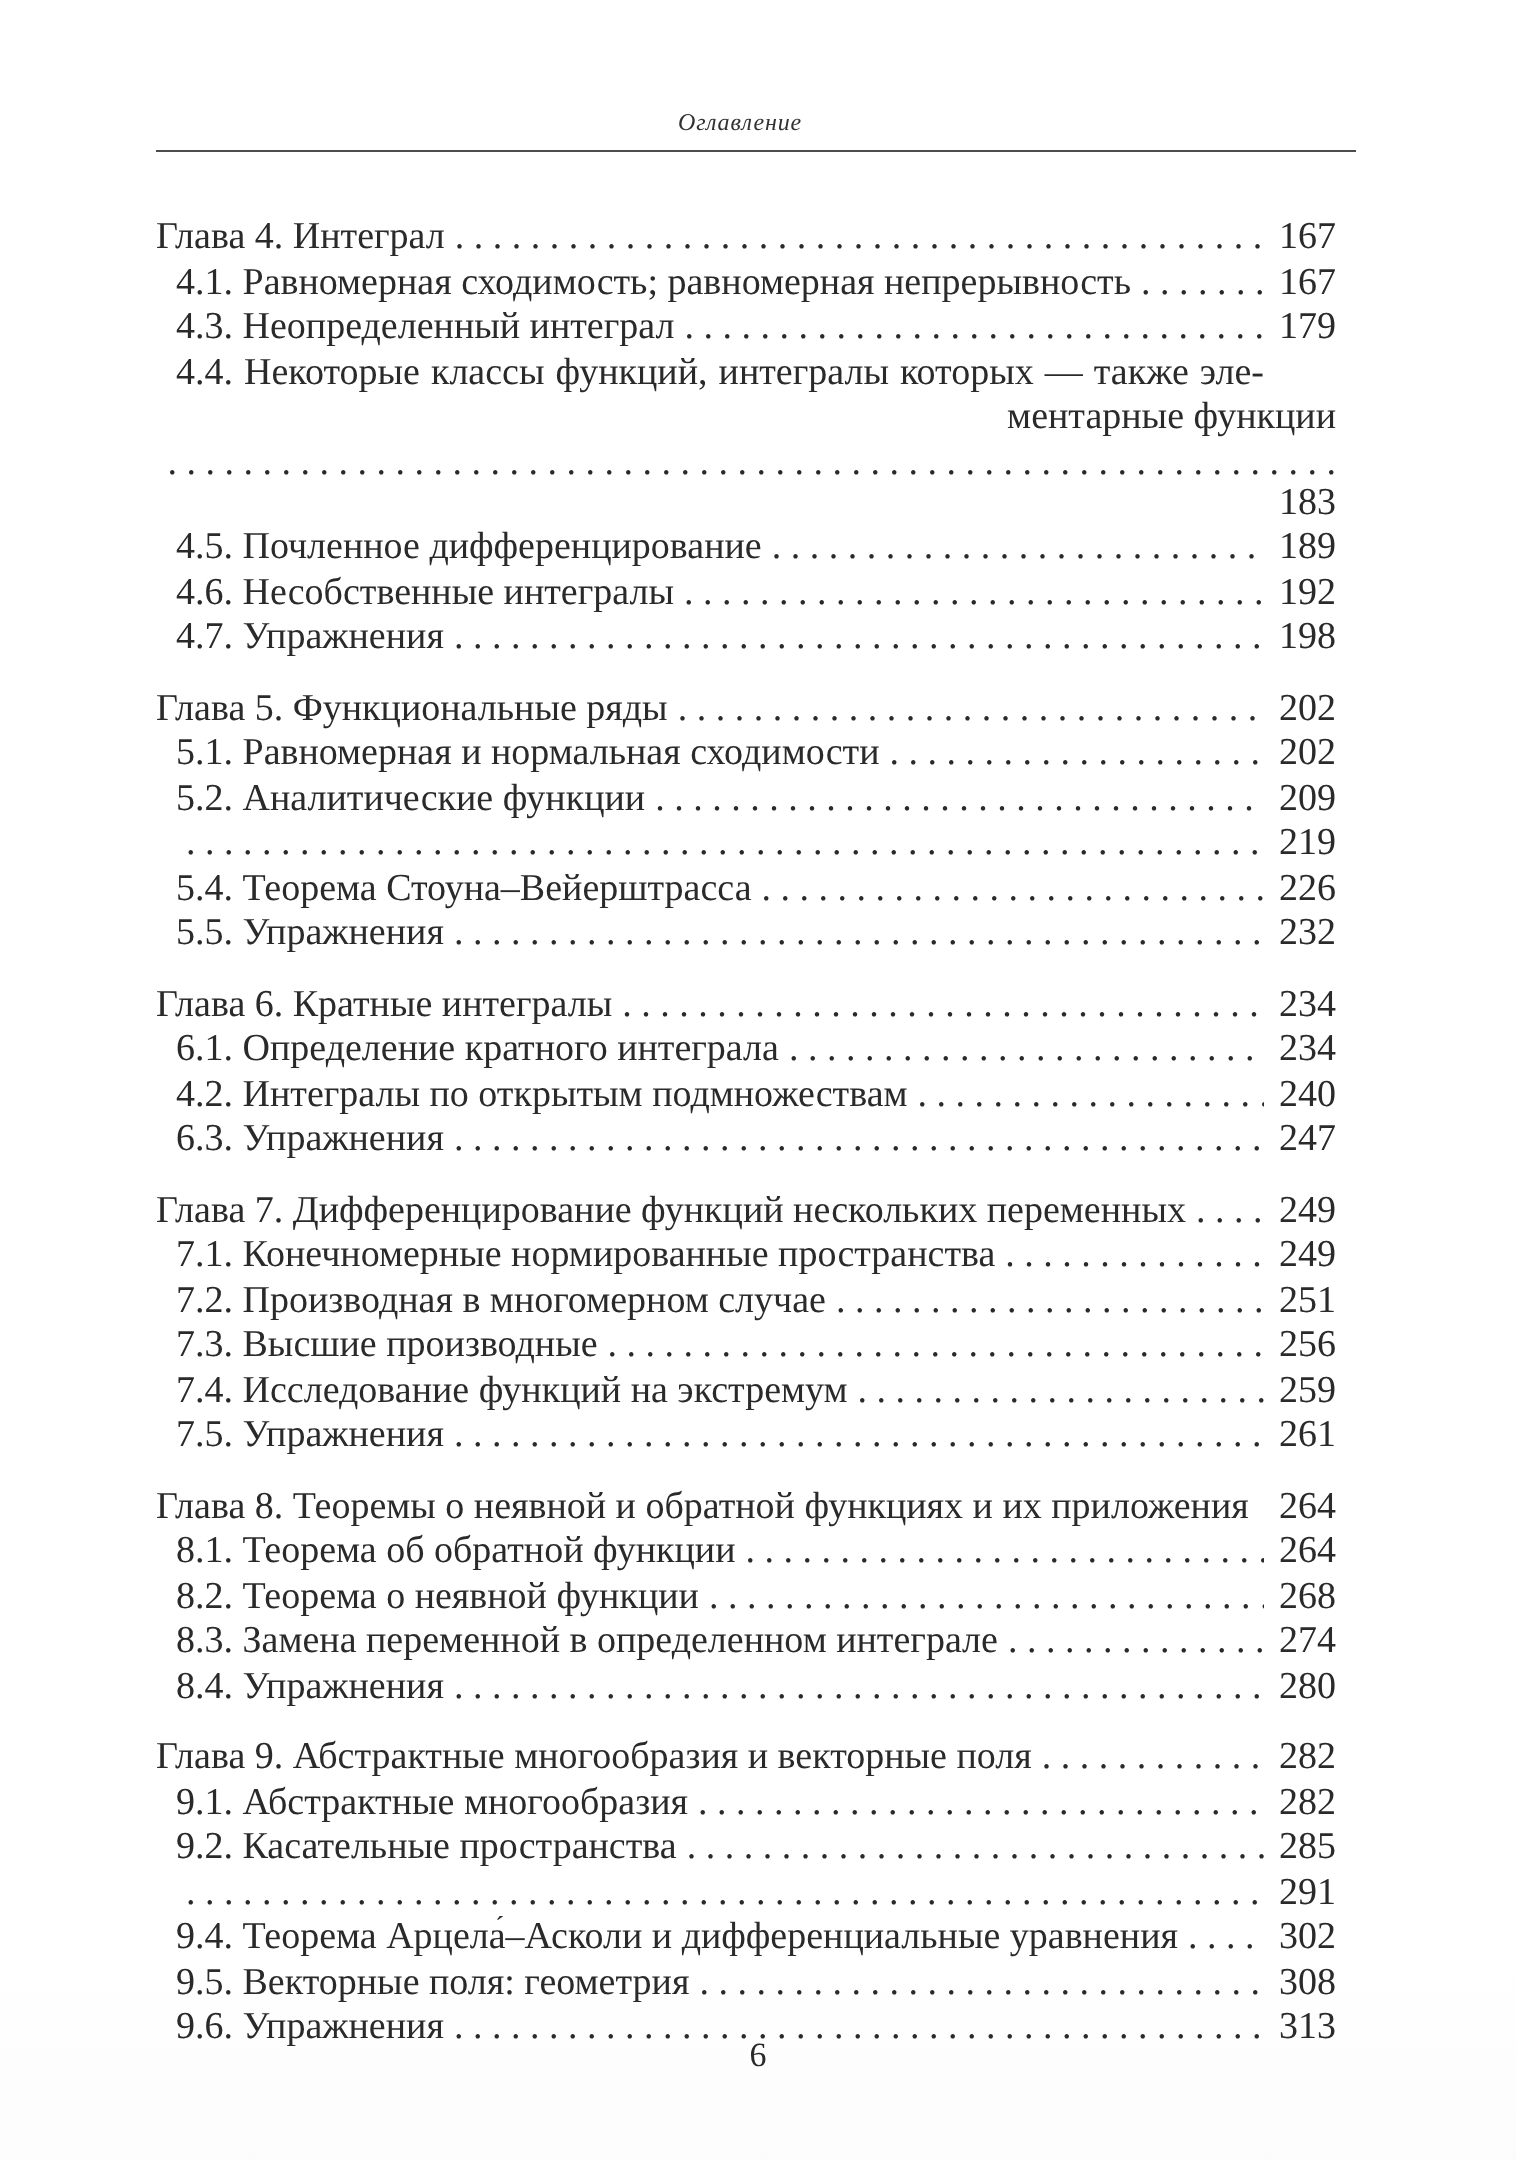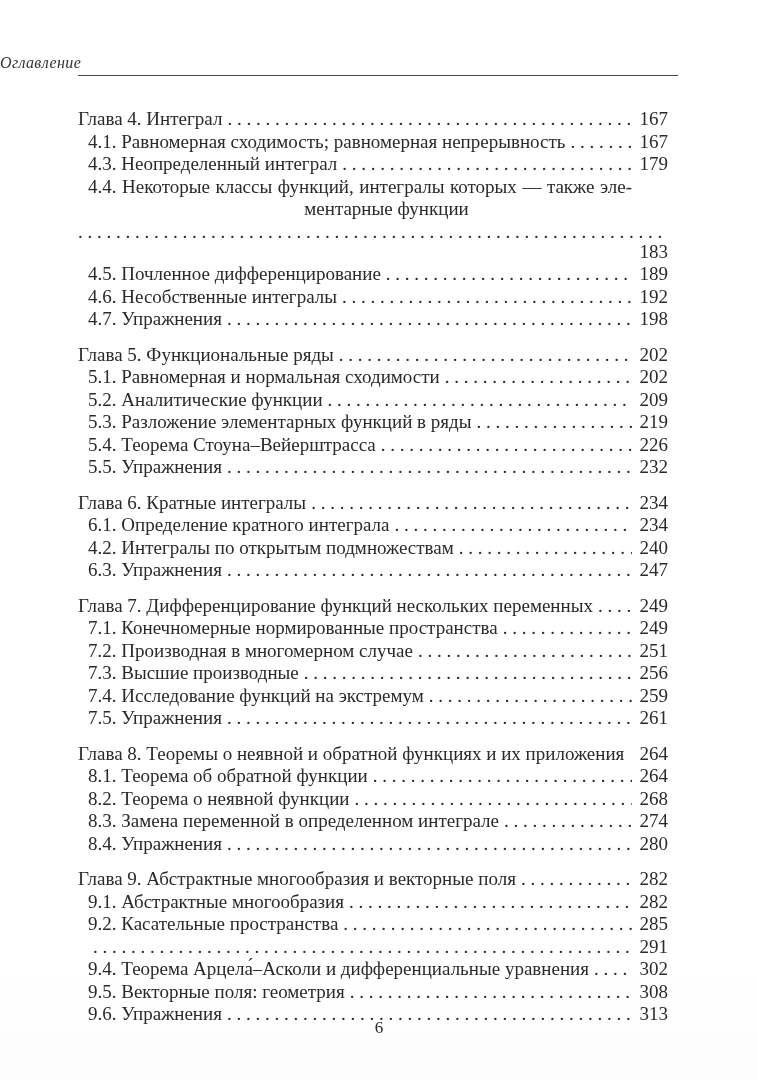--- a/index.html
+++ b/index.html
@@ -13,40 +13,41 @@
     height:1080px;
     margin:0;
     background:linear-gradient(180deg,#ffffff 0%,#ffffff 90%,#fcfcfc 100%);
     color:#2a2a2a;
     overflow:hidden;
   }
   .running-header {
     position:absolute;
     top:54px; left:0;
     width:740px;
+    text-align:center;
     font-style:italic;
-    font-size:16px;
+    font-size:12px;
     letter-spacing:0.4px;
     color:#333;
   }
   .header-rule {
     position:absolute;
     top:75px; left:78px;
     width:600px;
     border-top:1px solid #4c4c4c;
     height:0;
   }
   .toc {
     position:absolute;
     top:95px; left:78px;
     width:590px;
   }
   .row {
     display:flex;
-    align-items:center;
+    align-items:flex-end;
     line-height:22.5px;
     font-size:19px;
     overflow:hidden;
   }
   .row.chapter { margin-top:13px; }
   .row.section, .row.wrap { padding-left:10px; }
   .row.cont { padding-left:27px;flex-direction:column; }
   .entry-text { white-space:nowrap; }
   .row.wrap .entry-text {
     flex:1 1 auto;
@@ -153,21 +154,20 @@
         <span class="page-num">202</span>
       </div>
 
       <div class="row section">
         <span class="entry-text">5.2. Аналитические функции</span>
         <span class="dots"></span>
         <span class="page-num">209</span>
       </div>
 
       <div class="row section">
-        <span class="entry-text">5.3. Разложение элементарных функций в ряды</span>
         <span class="dots"></span>
         <span class="page-num">219</span>
       </div>
 
       <div class="row section">
         <span class="entry-text">5.4. Теорема Стоуна–Вейерштрасса</span>
         <span class="dots"></span>
         <span class="page-num">226</span>
       </div>
 

